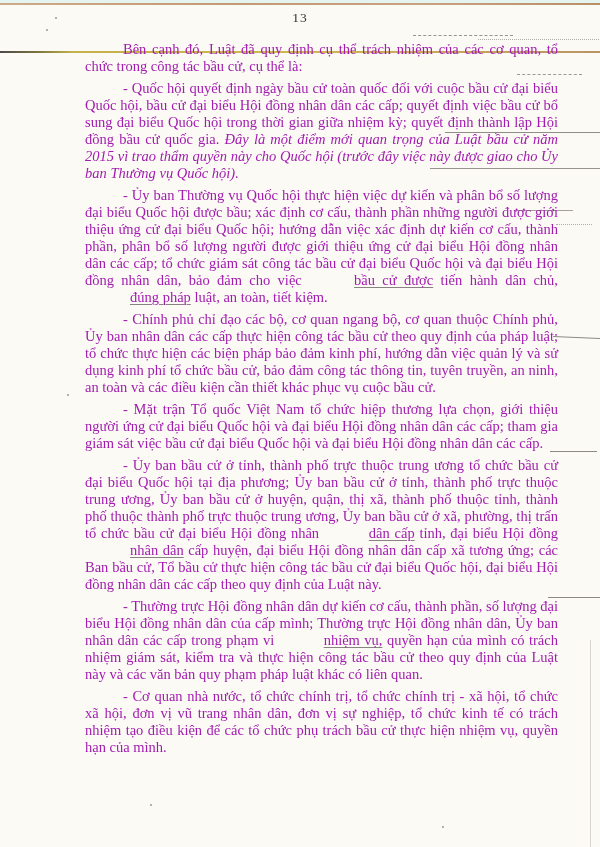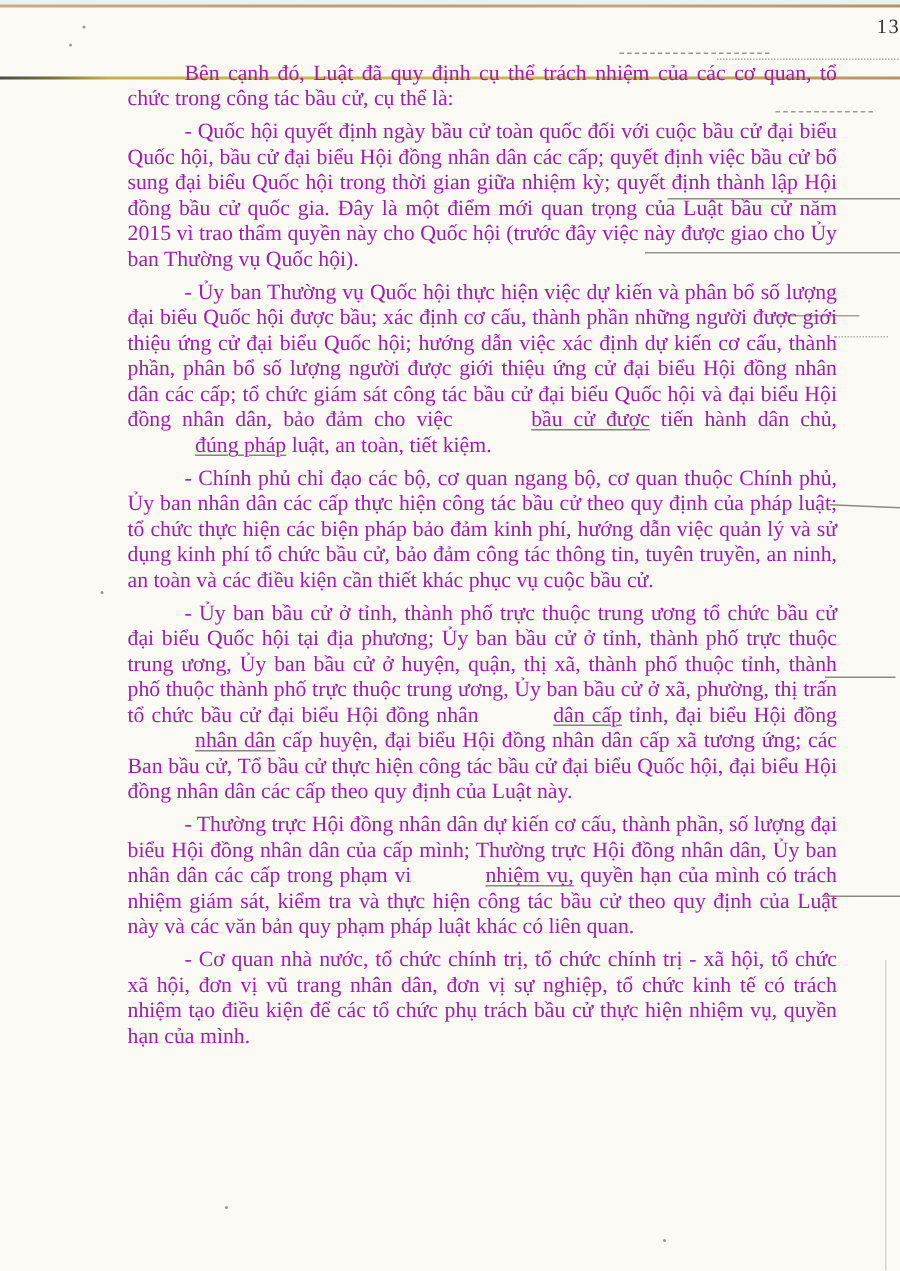--- a/index.html
+++ b/index.html
@@ -7,21 +7,21 @@
     width:600px;height:847px;
     background:#fbfaf5;
     position:relative;
     overflow:hidden;
     font-family:"Liberation Serif","DejaVu Serif",serif;
   }
   
   .top-strip{position:absolute;top:0;left:0;width:600px;height:3px;background:#e6f4ef;}
   .top-line{position:absolute;top:3px;left:0;width:600px;height:2px;
     background:linear-gradient(to right,#cfa887,#c39a74 40%,#c9a183 70%,#b98f66);}
-  .page-number{position:absolute;top:10px;left:0;width:600px;text-align:right;
+  .page-number{position:absolute;top:10px;left:0;width:600px;text-align:center;
     font-size:13.5px;color:#33312e;letter-spacing:1px;}
   .rule-mid{position:absolute;top:51px;left:0;width:600px;height:2px;opacity:.92;
     background:linear-gradient(to right,#3c3c38 0%,#6d6630 6%,#c0aa3c 12%,#c9b442 50%,#c4a04e 72%,#b58b58 100%);}
   .artifact{position:absolute;pointer-events:none;}
   .dash-a{top:35px;left:413px;width:100px;border-top:1px dashed #96958f;}
   .dash-b{top:39px;left:478px;width:121px;border-top:1px dotted #aeada6;}
   .dash-c{top:74px;left:517px;width:65px;border-top:1px dashed #9c9b94;}
   .streak-1{top:132px;left:445px;width:155px;height:1px;background:#8e8d86;}
   .streak-2{top:168px;left:430px;width:170px;height:1px;background:#96938b;}
   .dash-d{top:210px;left:515px;width:58px;border-top:1px solid #a5a199;}
@@ -33,21 +33,21 @@
   .speck{width:2px;height:2px;background:#9a9891;border-radius:1px;}
   .sp1{top:17px;left:55px;} .sp2{top:29px;left:46px;} .sp3{top:394px;left:67px;}
   .sp4{top:804px;left:150px;} .sp5{top:826px;left:442px;}
   
   .doc-body{
     position:absolute;top:41px;left:85px;width:473px;
     font-size:14.5px;line-height:17px;color:#a21caf;
     text-align:justify;
   }
   .doc-body p{margin:0 0 5px 0;text-indent:38px;}
-  .seg-italic{margin-top:44px;}
+  .seg-italic{font-style:italic;margin-top:44px;}
   .seg-underline{
     text-decoration:underline;
     text-decoration-thickness:1px;
     text-underline-offset:2px;
     text-decoration-color:rgba(70,68,64,.65);
     margin-left:45px;
   }
 </style>
 </head>
 <body>
@@ -75,18 +75,19 @@
   <div class="artifact speck sp2"></div>
   <div class="artifact speck sp3"></div>
   <div class="artifact speck sp4"></div>
   <div class="artifact speck sp5"></div>
 
   <div class="doc-body">
       <p><span>Bên cạnh đó, Luật đã quy định cụ thể trách nhiệm của các cơ quan, tổ chức trong công tác bầu cử, cụ thể là:</span></p>
       <p><span>- Quốc hội quyết định ngày bầu cử toàn quốc đối với cuộc bầu cử đại biểu Quốc hội, bầu cử đại biểu Hội đồng nhân dân các cấp; quyết định việc bầu cử bổ sung đại biểu Quốc hội trong thời gian giữa nhiệm kỳ; quyết định thành lập Hội đồng bầu cử quốc gia. </span><span class="seg-italic">Đây là một điểm mới quan trọng của Luật bầu cử năm 2015 vì trao thẩm quyền này cho Quốc hội (trước đây việc này được giao cho Ủy ban Thường vụ Quốc hội).</span></p>
       <p><span>- Ủy ban Thường vụ Quốc hội thực hiện việc dự kiến và phân bổ số lượng đại biểu Quốc hội được bầu; xác định cơ cấu, thành phần những người được giới thiệu ứng cử đại biểu Quốc hội; hướng dẫn việc xác định dự kiến cơ cấu, thành phần, phân bổ số lượng người được giới thiệu ứng cử đại biểu Hội đồng nhân dân các cấp; tổ chức giám sát công tác bầu cử đại biểu Quốc hội và đại biểu Hội đồng nhân dân, bảo đảm cho việc </span><span class="seg-underline">bầu cử được</span><span> tiến hành dân chủ, </span><span class="seg-underline">đúng pháp</span><span> luật, an toàn, tiết kiệm.</span></p>
       <p><span>- Chính phủ chỉ đạo các bộ, cơ quan ngang bộ, cơ quan thuộc Chính phủ, Ủy ban nhân dân các cấp thực hiện công tác bầu cử theo quy định của pháp luật; tổ chức thực hiện các biện pháp bảo đảm kinh phí, hướng dẫn việc quản lý và sử dụng kinh phí tổ chức bầu cử, bảo đảm công tác thông tin, tuyên truyền, an ninh, an toàn và các điều kiện cần thiết khác phục vụ cuộc bầu cử.</span></p>
+      <p><span>- Mặt trận Tổ quốc Việt Nam tổ chức hiệp thương lựa chọn, giới thiệu người ứng cử đại biểu Quốc hội và đại biểu Hội đồng nhân dân các cấp; tham gia giám sát việc bầu cử đại biểu Quốc hội và đại biểu Hội đồng nhân dân các cấp.</span></p>
       <p><span>- Ủy ban bầu cử ở tỉnh, thành phố trực thuộc trung ương tổ chức bầu cử đại biểu Quốc hội tại địa phương; Ủy ban bầu cử ở tỉnh, thành phố trực thuộc trung ương, Ủy ban bầu cử ở huyện, quận, thị xã, thành phố thuộc tỉnh, thành phố thuộc thành phố trực thuộc trung ương, Ủy ban bầu cử ở xã, phường, thị trấn tổ chức bầu cử đại biểu Hội đồng nhân </span><span class="seg-underline">dân cấp</span><span> tỉnh, đại biểu Hội đồng </span><span class="seg-underline">nhân dân</span><span> cấp huyện, đại biểu Hội đồng nhân dân cấp xã tương ứng; các Ban bầu cử, Tổ bầu cử thực hiện công tác bầu cử đại biểu Quốc hội, đại biểu Hội đồng nhân dân các cấp theo quy định của Luật này.</span></p>
       <p><span>- Thường trực Hội đồng nhân dân dự kiến cơ cấu, thành phần, số lượng đại biểu Hội đồng nhân dân của cấp mình; Thường trực Hội đồng nhân dân, Ủy ban nhân dân các cấp trong phạm vi </span><span class="seg-underline">nhiệm vụ,</span><span> quyền hạn của mình có trách nhiệm giám sát, kiểm tra và thực hiện công tác bầu cử theo quy định của Luật này và các văn bản quy phạm pháp luật khác có liên quan.</span></p>
       <p><span>- Cơ quan nhà nước, tổ chức chính trị, tổ chức chính trị - xã hội, tổ chức xã hội, đơn vị vũ trang nhân dân, đơn vị sự nghiệp, tổ chức kinh tế có trách nhiệm tạo điều kiện để các tổ chức phụ trách bầu cử thực hiện nhiệm vụ, quyền hạn của mình.</span></p>
     </div>
 
 </div>
 
 </body></html>

